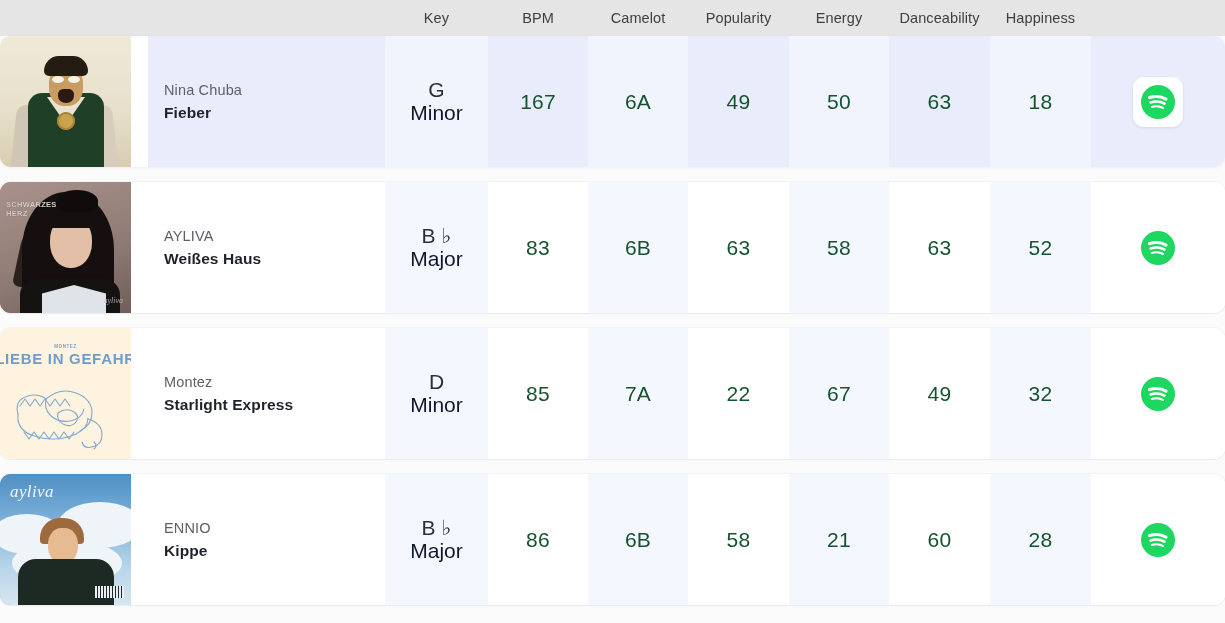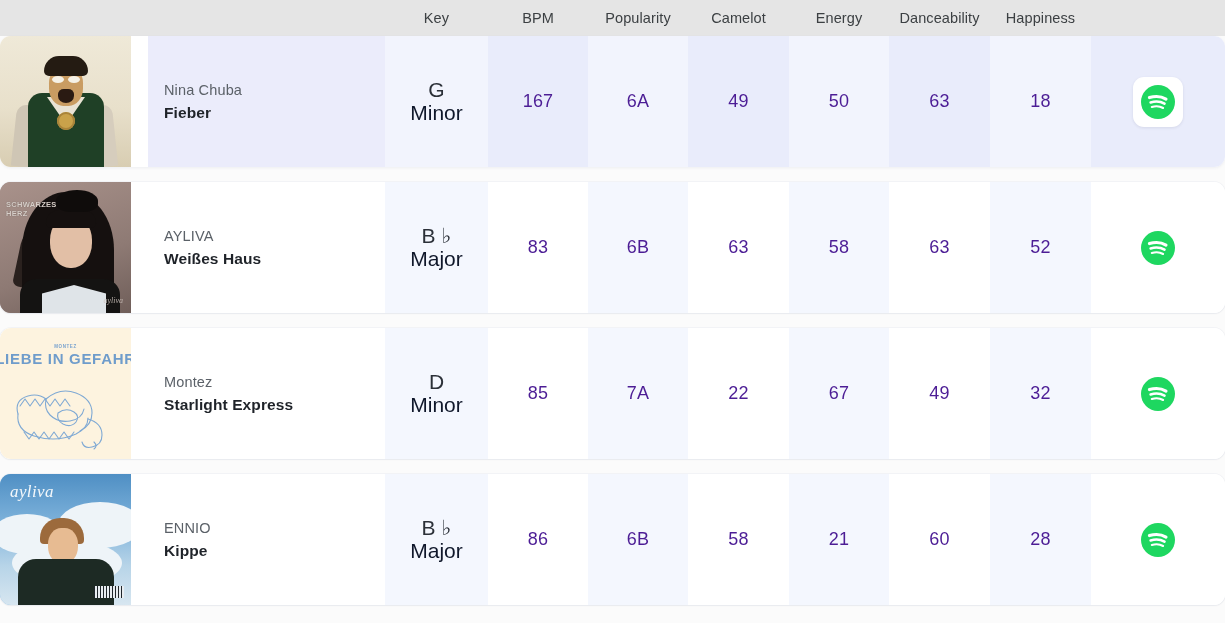--- a/index.html
+++ b/index.html
@@ -279,22 +279,22 @@
     display: flex;
     flex-direction: column;
     align-items: center;
     line-height: 1.08;
   }
   .key-root  { font-size: 21px; color: #2b3038; }
   .key-mode  { font-size: 21px; color: #0f172a; text-align: right; }
 
   
   .num {
-    font-size: 18px;
-    color: #4c1d95;
+    font-size: 21px;
+    color: #14532d;
     letter-spacing: .2px;
   }
 
   
   .sp-card {
     width: 50px; height: 50px;
     border-radius: 11px;
     display: flex; align-items: center; justify-content: center;
     background: transparent;
   }
@@ -307,22 +307,22 @@
 </head>
 <body>
 
 <div id="app">
 
   <div class="grid table-header">
     <div class="hcell blank"></div>
     <div class="hcell blank"></div>
     <div class="hcell">Key</div>
     <div class="hcell">BPM</div>
+    <div class="hcell">Camelot</div>
     <div class="hcell">Popularity</div>
-    <div class="hcell">Camelot</div>
     <div class="hcell">Energy</div>
     <div class="hcell">Danceability</div>
     <div class="hcell">Happiness</div>
     <div class="hcell blank"></div>
   </div>
 
   <div class="rows">
 
     <div class="row highlight grid">
       <div class="cell art">

